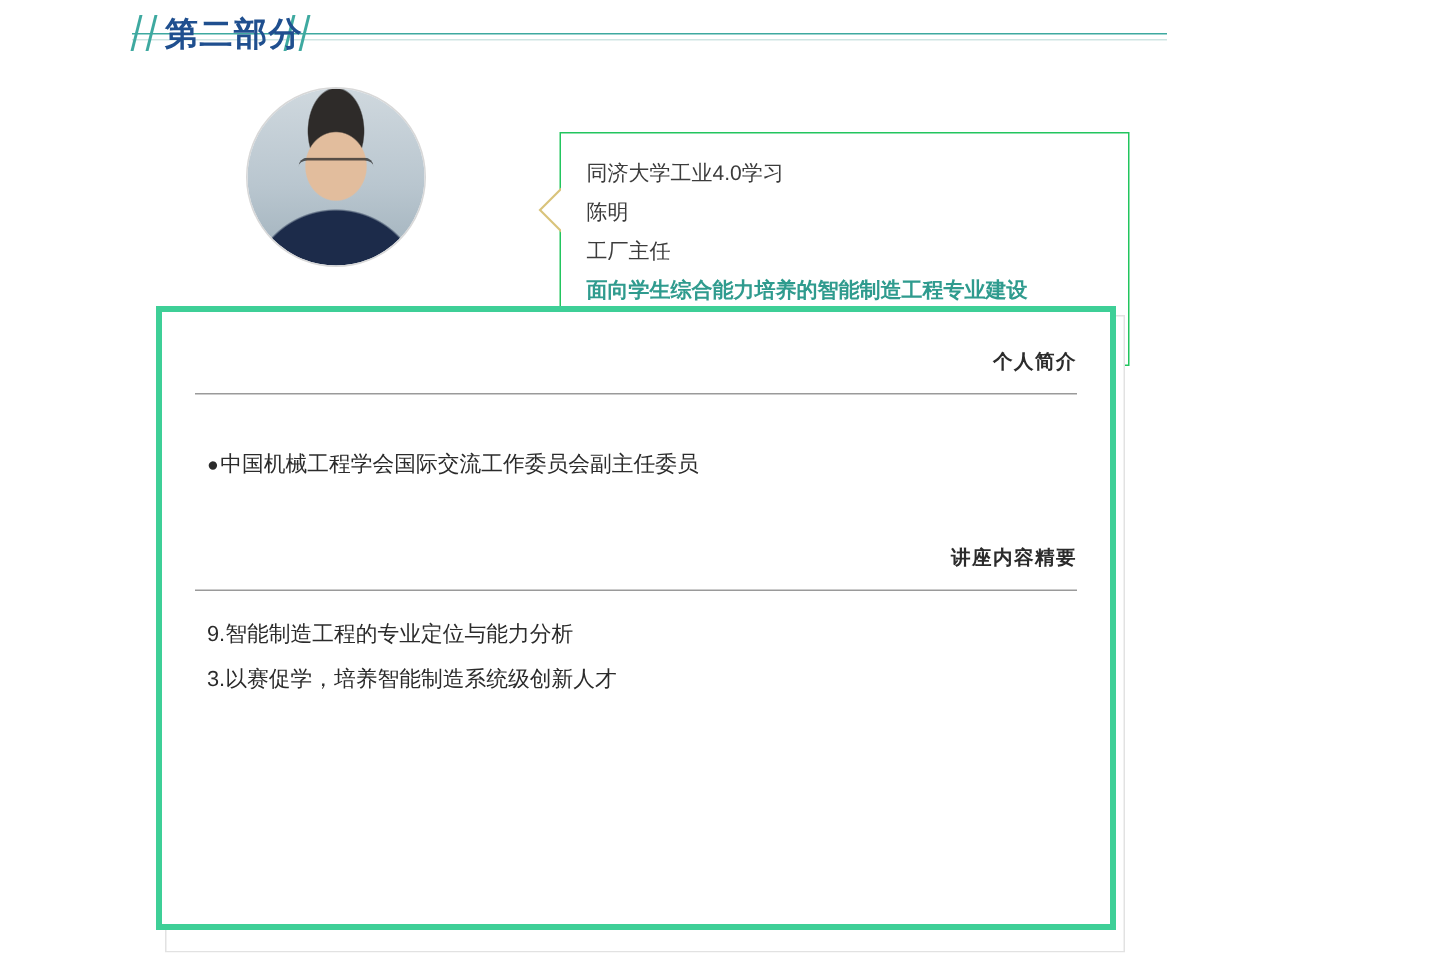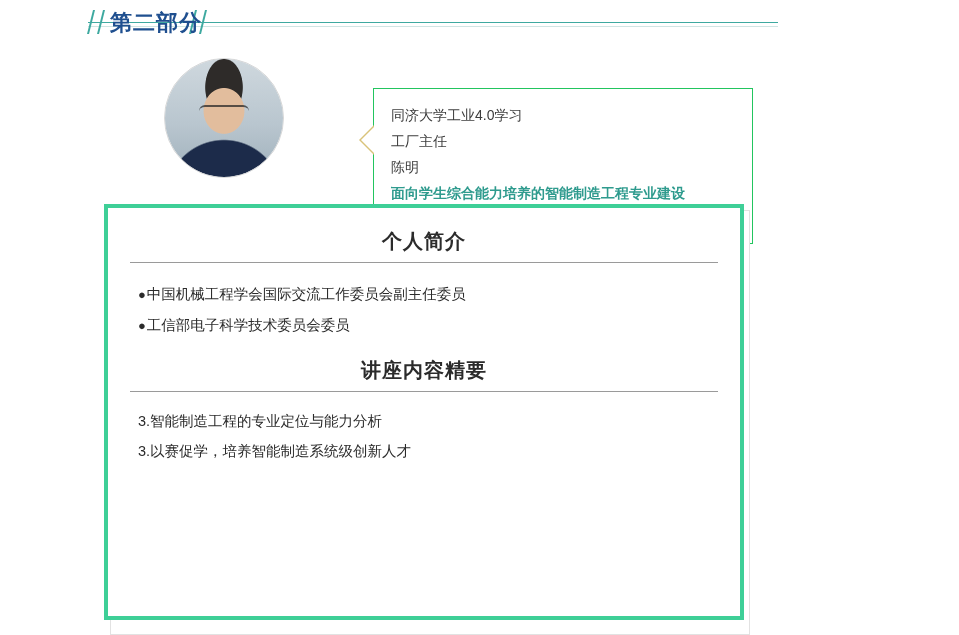--- a/index.html
+++ b/index.html
@@ -163,48 +163,48 @@
   }
   .card-inner {
     position: absolute;
     left: 0; top: 0;
     width: 100%;
     height: 100%;
     padding: 18px 22px 0 22px;
     box-sizing: border-box;
   }
   .card-title {
-    text-align: center;
-    font-size: 20px;
+    text-align: right;
+    font-size: 13px;
     font-weight: bold;
     color: #2b2b2b;
     line-height: 30px;
     letter-spacing: 1px;
   }
   .title-rule {
     margin: 6px 0 0 0;
     height: 0;
     border-top: 1px solid #9a9a9a;
   }
   .bullets {
-    margin-top: 16px;
+    margin-top: 32px;
   }
   .bullet {
     font-size: 14.5px;
     line-height: 30px;
     color: #2b2b2b;
     padding-left: 8px;
   }
   .bullet .dot {
     color: #2b2b2b;
     font-size: 13px;
     margin-right: 1px;
   }
   .card-title.second {
-    margin-top: 14px;
+    margin-top: 32px;
   }
   .numbered {
     margin-top: 14px;
   }
   .numbered .n {
     font-size: 14.5px;
     line-height: 30px;
     color: #2b2b2b;
     padding-left: 8px;
   }
@@ -225,39 +225,38 @@
 <div class="avatar">
   <div class="photo"></div>
   <div class="glasses"></div>
 </div>
 
 <div class="callout">
   <div class="arrow-outer"></div>
   <div class="arrow-inner"></div>
   <div class="lines">
     <div class="l">同济大学工业4.0学习</div>
+    <div class="l">陈明</div>
     <div class="l">工厂主任</div>
-    <div class="l">陈明</div>
     <div class="l accent bold">面向学生综合能力培养的智能制造工程专业建设</div>
     <div class="l accent">演讲主题：</div>
   </div>
 </div>
 
 <div class="card-shadow"></div>
 <div class="card">
   <div class="card-inner">
     <div class="card-title">个人简介</div>
     <div class="title-rule"></div>
 
     <div class="bullets">
       <div class="bullet"><span class="dot">●</span><span>中国机械工程学会国际交流工作委员会副主任委员</span></div>
-      <div class="bullet"><span class="dot">●</span><span>工信部电子科学技术委员会委员</span></div>
     </div>
 
     <div class="card-title second">讲座内容精要</div>
     <div class="title-rule"></div>
 
     <div class="numbered">
-      <div class="n">3.智能制造工程的专业定位与能力分析</div>
+      <div class="n">9.智能制造工程的专业定位与能力分析</div>
       <div class="n">3.以赛促学，培养智能制造系统级创新人才</div>
     </div>
   </div>
 </div>
 
 </body></html>

